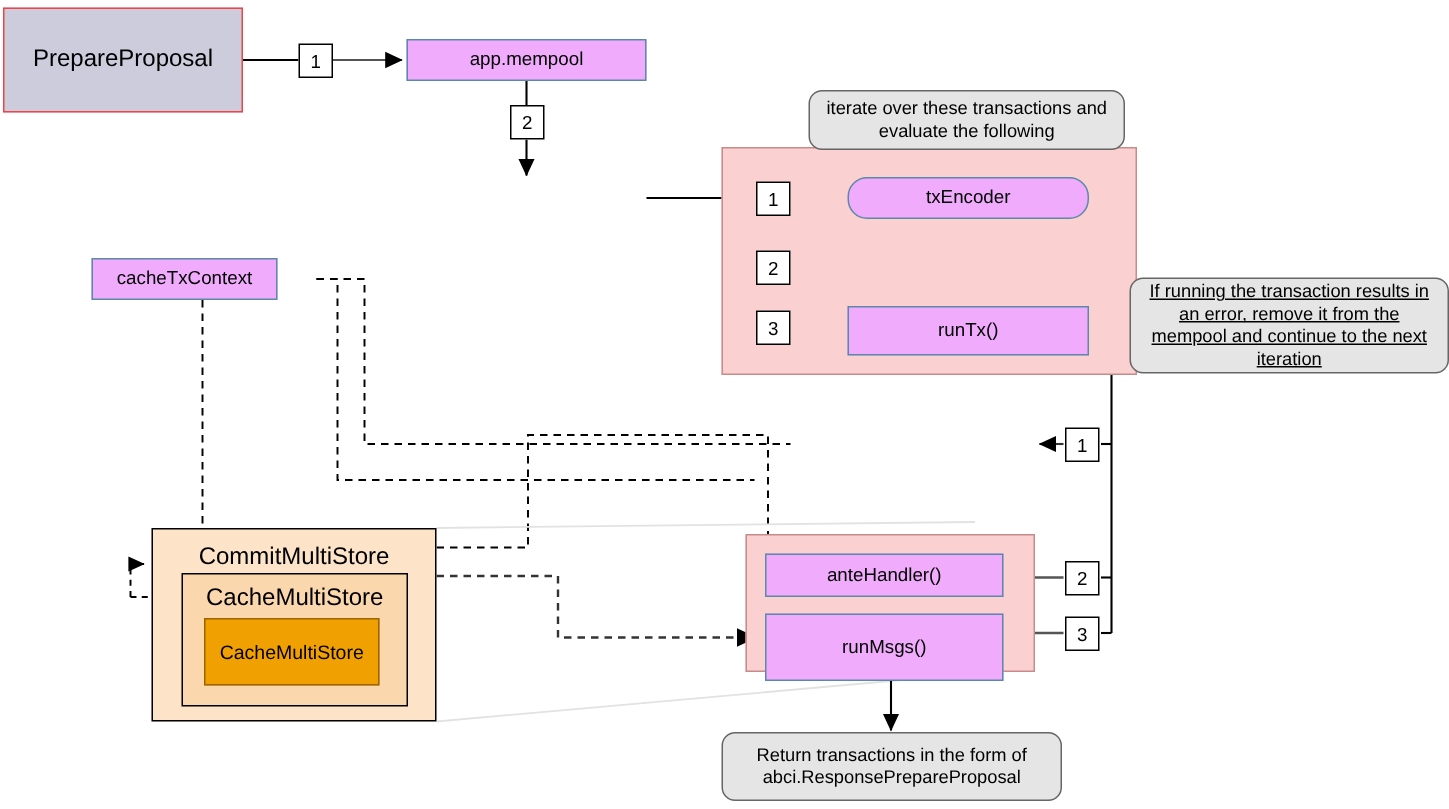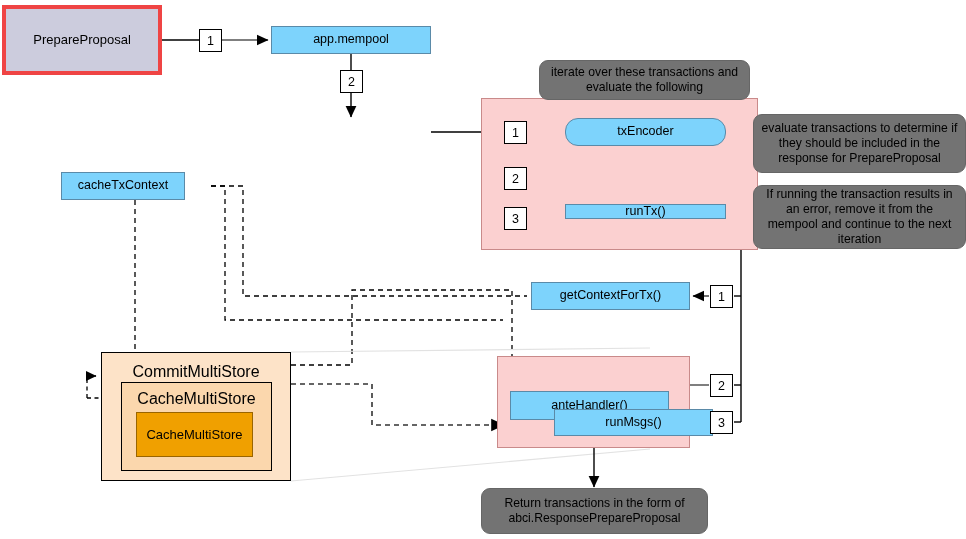--- a/index.html
+++ b/index.html
@@ -3,28 +3,28 @@
 <meta charset="utf-8">
 <style>
   html,body{margin:0;padding:0;background:#ffffff;}
   body{width:966px;height:539px;overflow:hidden;
        font-family:"Liberation Sans","DejaVu Sans",sans-serif;
        color:#000;}
   #canvas{position:relative;width:966px;height:539px;}
   svg.edges{position:absolute;left:0;top:0;width:966px;height:539px;pointer-events:none;}
   .node{position:absolute;box-sizing:border-box;display:flex;align-items:center;
         justify-content:center;text-align:center;line-height:1.22;}
-  .blue{background:#7dd3fc;border:1px solid #5a8aa8;font-size:12.5px;}
-  .purple{background:#ccccdd;border:4px solid #ef4444;font-size:13px;}
+  .blue{background:#f0abfc;border:1px solid #5a8aa8;font-size:12.5px;}
+  .purple{background:#ccccdd;border:1px solid #ef4444;font-size:16px;}
   .pinkgroup{background:#fbd0d0;border:1px solid #c98a8a;}
   .orangeouter{background:#fde3c8;border:1px solid #000;}
   .orangemid{background:#fbd7ad;border:1px solid #000;}
   .orangeinner{background:#f0a000;border:1px solid #9a6500;font-size:13px;}
   .grouplabel{position:absolute;width:100%;text-align:center;font-size:16px;}
-  .callout{background:#737373;border:1px solid #666;border-radius:9px;
+  .callout{background:#e5e5e5;border:1px solid #666;border-radius:9px;
            font-size:12.2px;padding:3px 7px;}
   .badge{position:absolute;box-sizing:border-box;background:#ffffff;border:1.6px solid #000;
          display:flex;align-items:center;justify-content:center;
          font-size:12.5px;width:23px;height:23px;}
 </style>
 </head>
 <body>
 
 <div id="canvas">
 
@@ -93,59 +93,53 @@
   <div class="node blue" style="left:271px;top:26px;width:160px;height:28px;">
     <span>app.mempool</span>
   </div>
 
 
   <div class="node pinkgroup" style="left:481px;top:98px;width:277px;height:152px;"></div>
 
   <div class="node blue" style="left:565px;top:118px;width:161px;height:28px;border-radius:13px;">
     <span>txEncoder</span>
   </div>
-  <div class="node blue" style="left:565px;top:204px;width:161px;height:15px;">
+  <div class="node blue" style="left:565px;top:204px;width:161px;height:33px;">
     <span>runTx()</span>
   </div>
 
   <div class="node blue" style="left:61px;top:172px;width:124px;height:28px;">
     <span>cacheTxContext</span>
   </div>
 
-  <div class="node blue" style="left:531px;top:282px;width:159px;height:28px;">
-    <span>getContextForTx()</span>
-  </div>
 
   <div class="node pinkgroup" style="left:497px;top:356px;width:193px;height:92px;"></div>
-  <div class="node blue" style="left:510px;top:369px;width:159px;height:29px;margin-top:22px;">
+  <div class="node blue" style="left:510px;top:369px;width:159px;height:29px;">
     <span>anteHandler()</span>
   </div>
-  <div class="node blue" style="left:510px;top:409px;width:159px;height:27px;margin-left:44px;">
+  <div class="node blue" style="left:510px;top:409px;width:159px;height:45px;">
     <span>runMsgs()</span>
   </div>
 
   <div class="node orangeouter" style="left:101px;top:352px;width:190px;height:129px;display:block;">
     <div class="grouplabel" style="top:9px;">CommitMultiStore</div>
   </div>
   <div class="node orangemid" style="left:121px;top:382px;width:151px;height:89px;display:block;">
     <div class="grouplabel" style="top:6px;">CacheMultiStore</div>
   </div>
   <div class="node orangeinner" style="left:136px;top:412px;width:117px;height:45px;">
     <span>CacheMultiStore</span>
   </div>
 
   <div class="node callout" style="left:539px;top:60px;width:211px;height:40px;">
     <span>iterate over these transactions and evaluate the following</span>
   </div>
 
-  <div class="node callout" style="left:753px;top:114px;width:213px;height:59px;">
-    <span>evaluate transactions to determine if they should be included in the response for PrepareProposal</span>
-  </div>
 
-  <div class="node callout" style="left:753px;top:185px;width:213px;height:64px;">
+  <div class="node callout" style="left:753px;top:185px;width:213px;height:64px;text-decoration:underline;">
     <span>If running the transaction results in an error, remove it from the mempool and continue to the next iteration</span>
   </div>
 
   <div class="node callout" style="left:481px;top:488px;width:227px;height:46px;">
     <span>Return transactions in the form of abci.ResponsePrepareProposal</span>
   </div>
 
   <div class="badge" style="left:199px;top:29px;">
     <span>1</span>
   </div>

